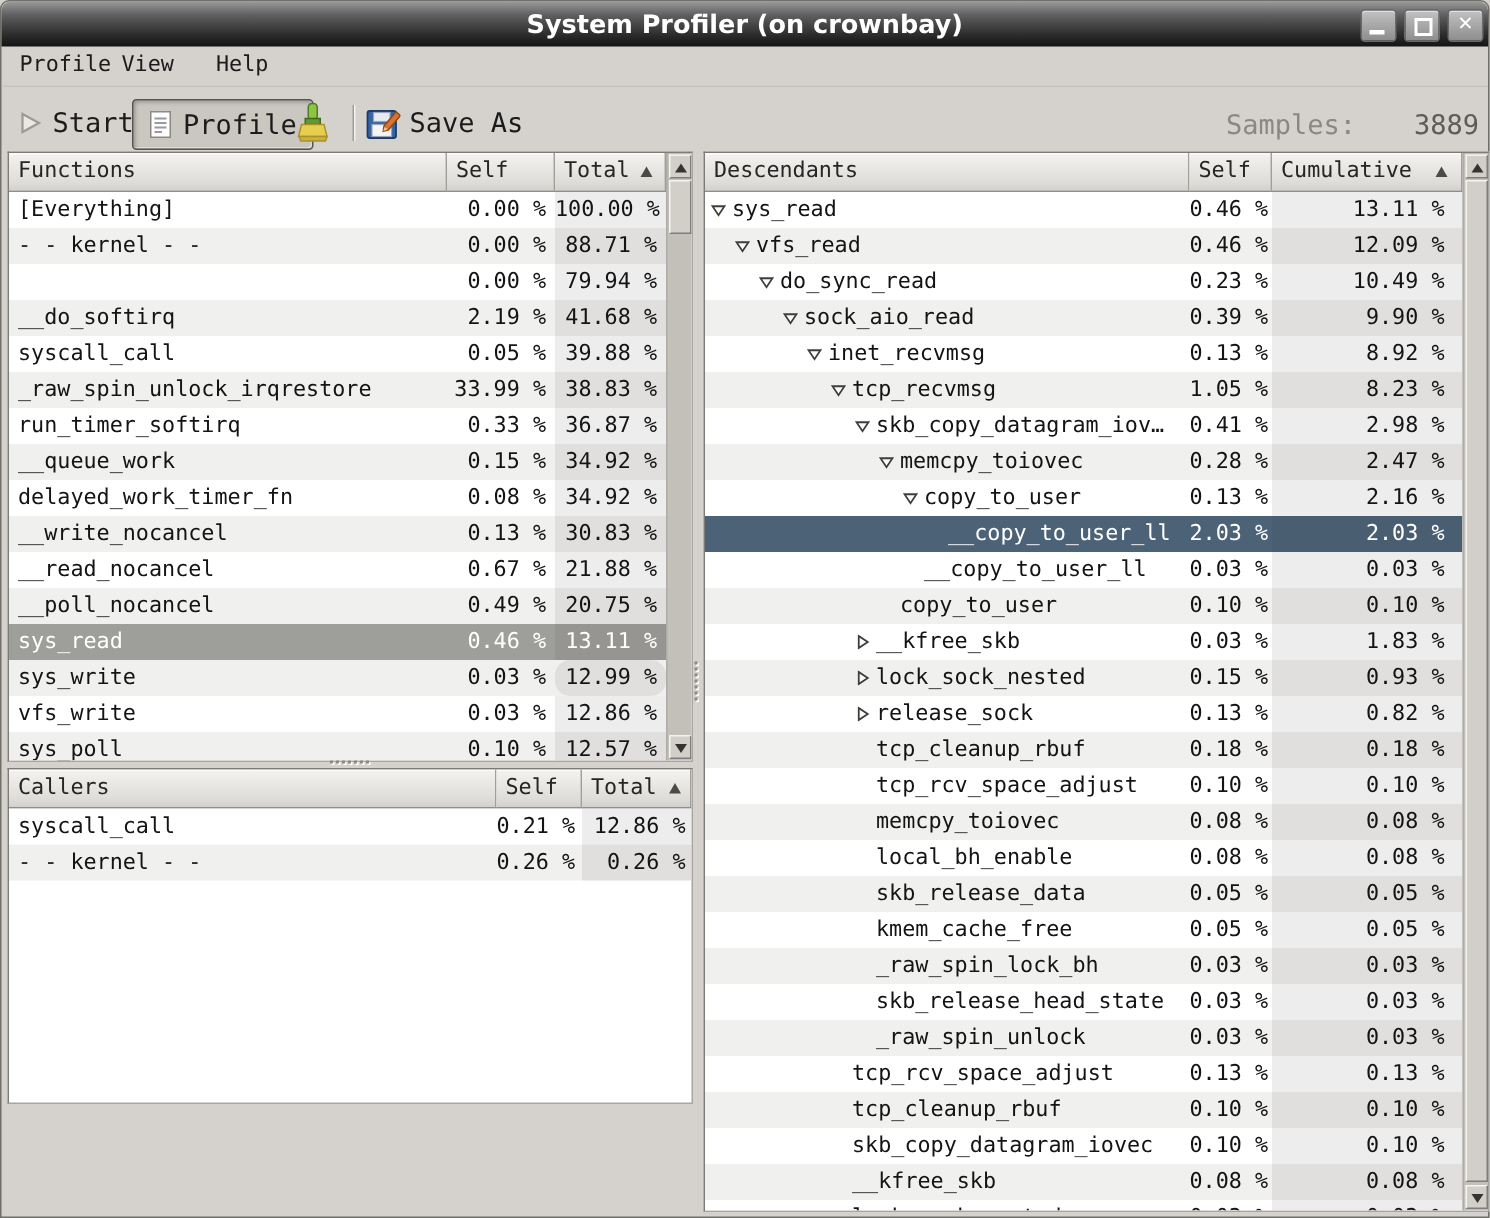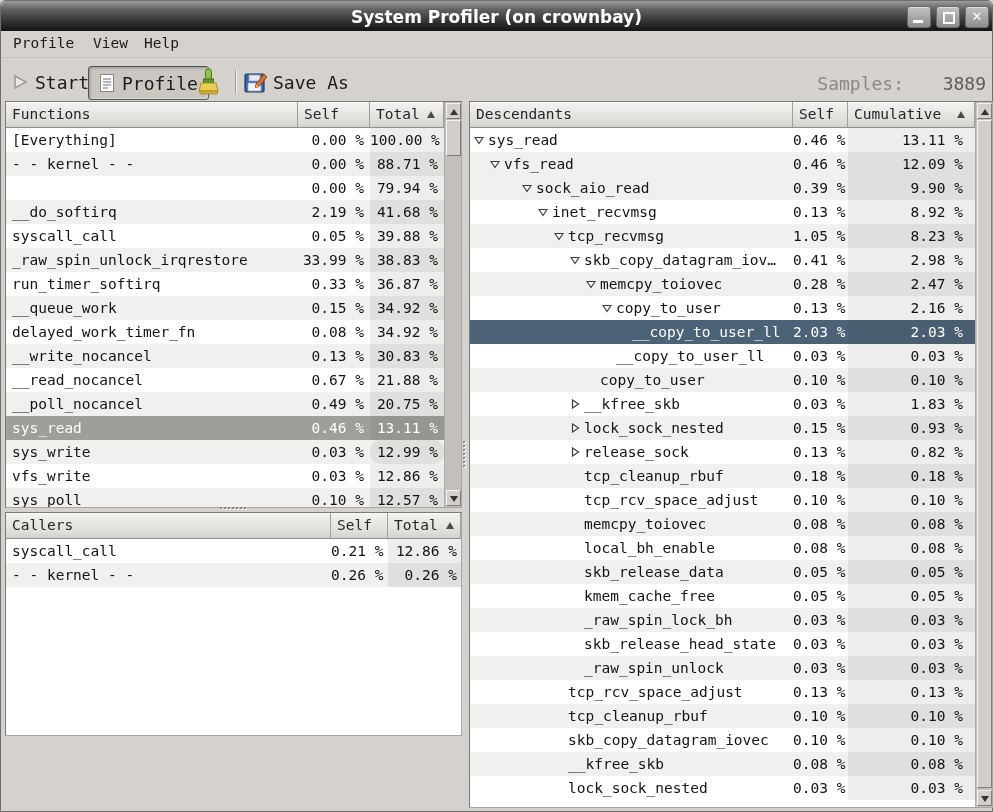--- a/index.html
+++ b/index.html
@@ -87,21 +87,21 @@
     <div class="winbtn" style="left:935px;">
       <span class="box"></span>
     </div>
     <div class="winbtn" style="left:964px;">
       <span class="x">✕</span>
     </div>
   </div>
 
   <div class="menubar">
     <span class="menuitem" style="left:12px;">Profile</span>
-    <span class="menuitem" style="left:92px;">View</span>
+    <span class="menuitem" style="left:80px;">View</span>
     <span class="menuitem" style="left:143px;">Help</span>
   </div>
 
   <div class="toolbar">
     <div class="tbtn" style="left:10px;">
       <svg width="18" height="18" viewBox="0 0 18 18">
         <polygon points="4,3 15,9 4,15" fill="#e9e8e4" stroke="#9b9a94" stroke-width="1.5"></polygon>
       </svg>
       <span>Start</span>
     </div>
@@ -305,20 +305,32 @@
             <span class="exp">
               <svg width="10" height="10" viewBox="0 0 10 10">
                 <polygon points="1,2.5 9,2.5 5,8.5" fill="#fbfbfa" stroke="#3f3e3a" stroke-width="1.2"></polygon>
               </svg>
             </span>
             <span>vfs_read</span>
           </div>
           <div class="cell-val" style="left: 323px; width: 55px; padding-right: 4px;">0.46 %</div>
           <div class="cell-sort" style="left: 378px; width: 127px; padding-right: 12px;">12.09 %</div>
         </div>
+        <div class="trow">
+          <div class="cell-name" style="width: 323px; padding-left: 36px;">
+            <span class="exp">
+              <svg width="10" height="10" viewBox="0 0 10 10">
+                <polygon points="1,2.5 9,2.5 5,8.5" fill="#fbfbfa" stroke="#3f3e3a" stroke-width="1.2"></polygon>
+              </svg>
+            </span>
+            <span>do_sync_read</span>
+          </div>
+          <div class="cell-val" style="left: 323px; width: 55px; padding-right: 4px;">0.23 %</div>
+          <div class="cell-sort" style="left: 378px; width: 127px; padding-right: 12px;">10.49 %</div>
+        </div>
         <div class="trow stripe">
           <div class="cell-name" style="width: 323px; padding-left: 52px;">
             <span class="exp">
               <svg width="10" height="10" viewBox="0 0 10 10">
                 <polygon points="1,2.5 9,2.5 5,8.5" fill="#fbfbfa" stroke="#3f3e3a" stroke-width="1.2"></polygon>
               </svg>
             </span>
             <span>sock_aio_read</span>
           </div>
           <div class="cell-val" style="left: 323px; width: 55px; padding-right: 4px;">0.39 %</div>

